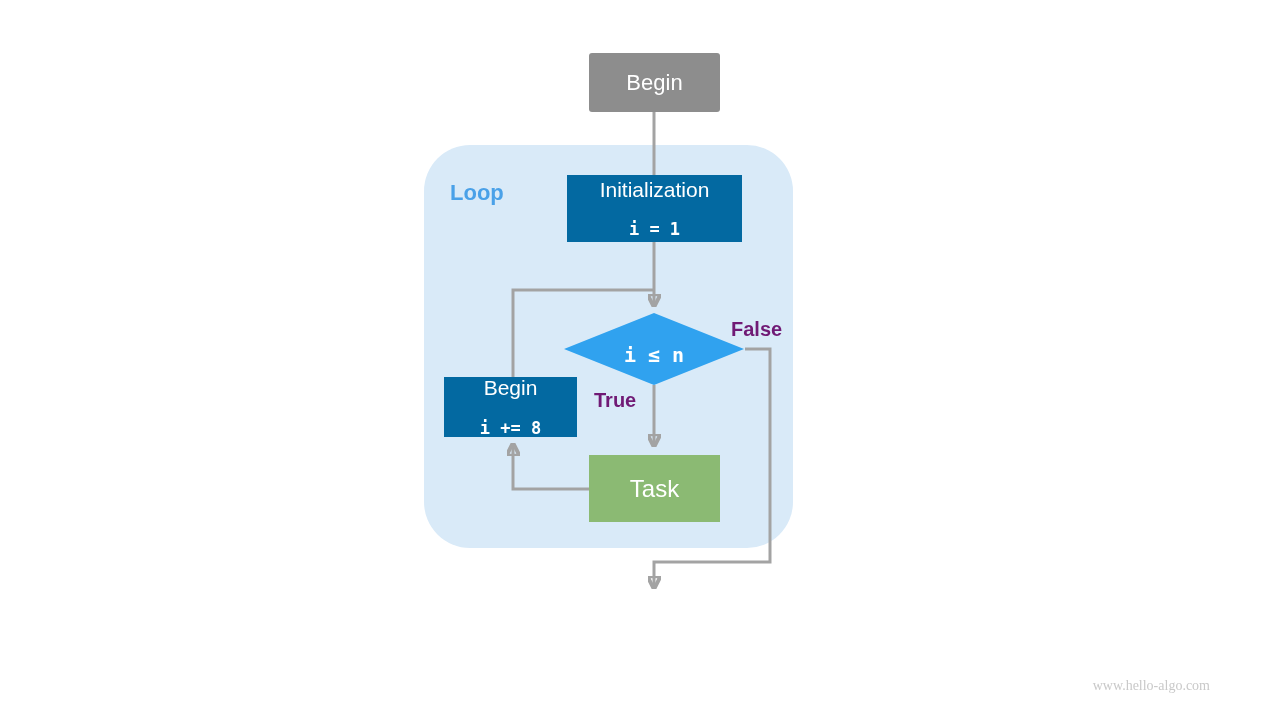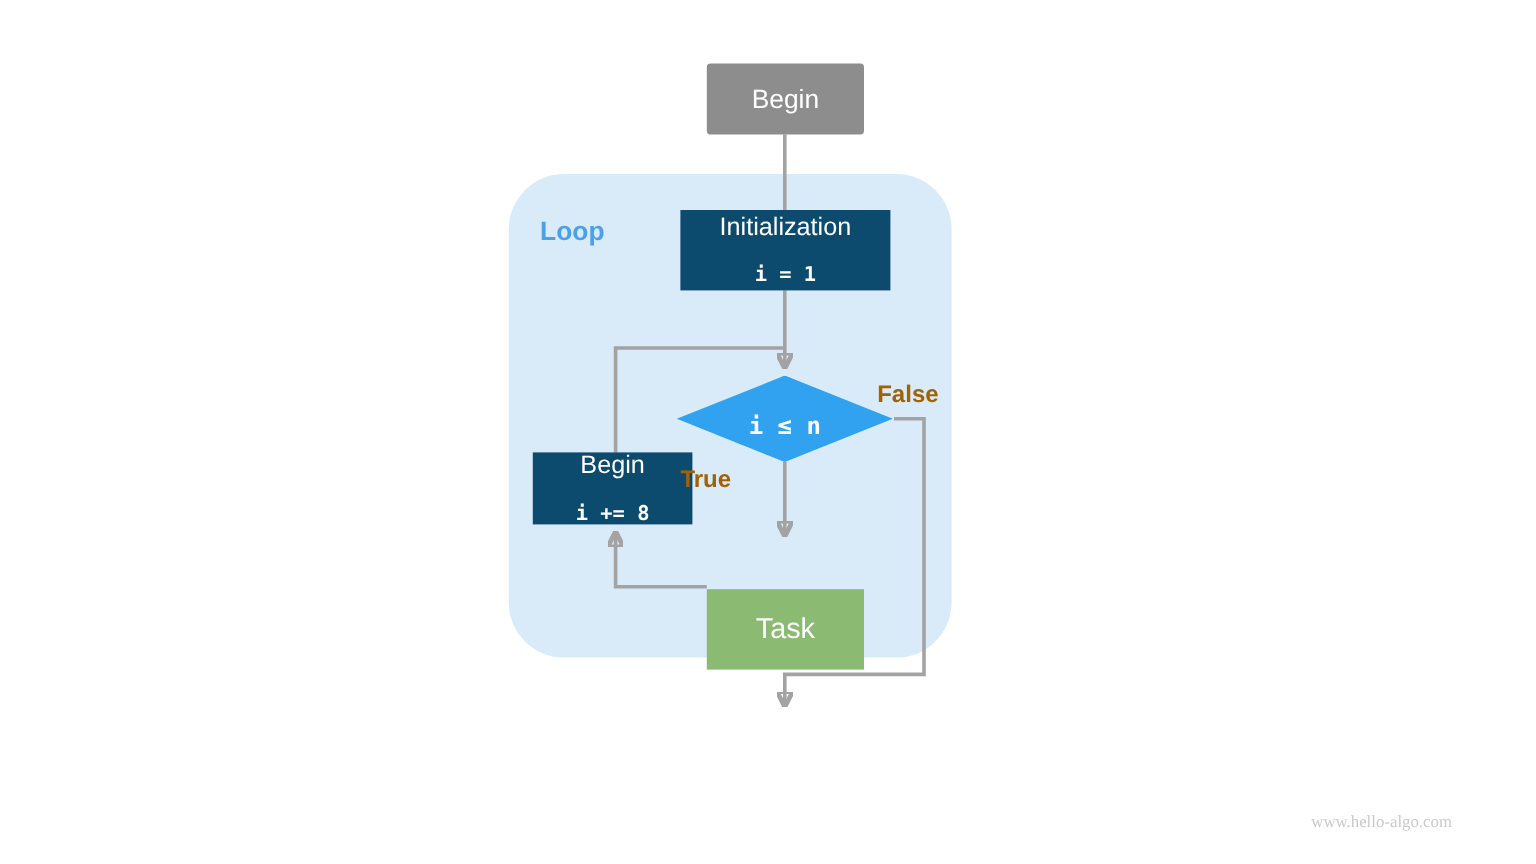--- a/index.html
+++ b/index.html
@@ -52,52 +52,51 @@
     box-sizing: border-box;
     line-height: 1.25;
   }
   .terminal {
     background: #8d8d8d;
     border-radius: 3px;
     font-size: 22px;
   }
   .node-begin { left: 589px; top: 53px;  width: 131px; height: 59px; }
   .node-end   { left: 589px; top: 595px; width: 131px; height: 58px; }
-  .process-blue { background: #0c4a6e; }
+  .process-blue { background: #0369a1; }
   .node-init   { left: 567px; top: 175px; width: 175px; height: 67px; }
   .node-update { left: 444px; top: 377px; width: 133px; height: 60px; }
   .node-task {
     left: 589px; top: 455px; width: 131px; height: 67px;
     background: #8bba73;
     font-size: 24px;
-    margin-top: 36px;
   }
   .node-title { font-size: 21px; }
   .node-code {
     font-family: "DejaVu Sans Mono", "Liberation Mono", monospace;
     font-size: 17px;
     font-weight: bold;
     margin-top: 16px;
   }
   .node-cond {
     left: 564px; top: 313px;
     width: 180px; height: 72px;
     background: #30a2ef;
     clip-path: polygon(50% 0%, 100% 50%, 50% 100%, 0% 50%);
   }
   .node-cond .node-code { font-size: 20px; font-weight: bold; margin-top: 12px; }
   
   .edge-label {
     position: absolute;
     font-size: 20px;
     font-weight: bold;
-    color: #a16207;
+    color: #701a75;
     z-index: 3;
   }
-  .label-true  { left: 567px; top: 389px; }
+  .label-true  { left: 594px; top: 389px; }
   .label-false { left: 731px; top: 318px; }
   
   .watermark {
     position: absolute;
     right: 70px; top: 678px;
     font-family: Liberation Serif, serif;
     font-size: 14px;
     color: #c9c9c9;
     z-index: 3;
   }

